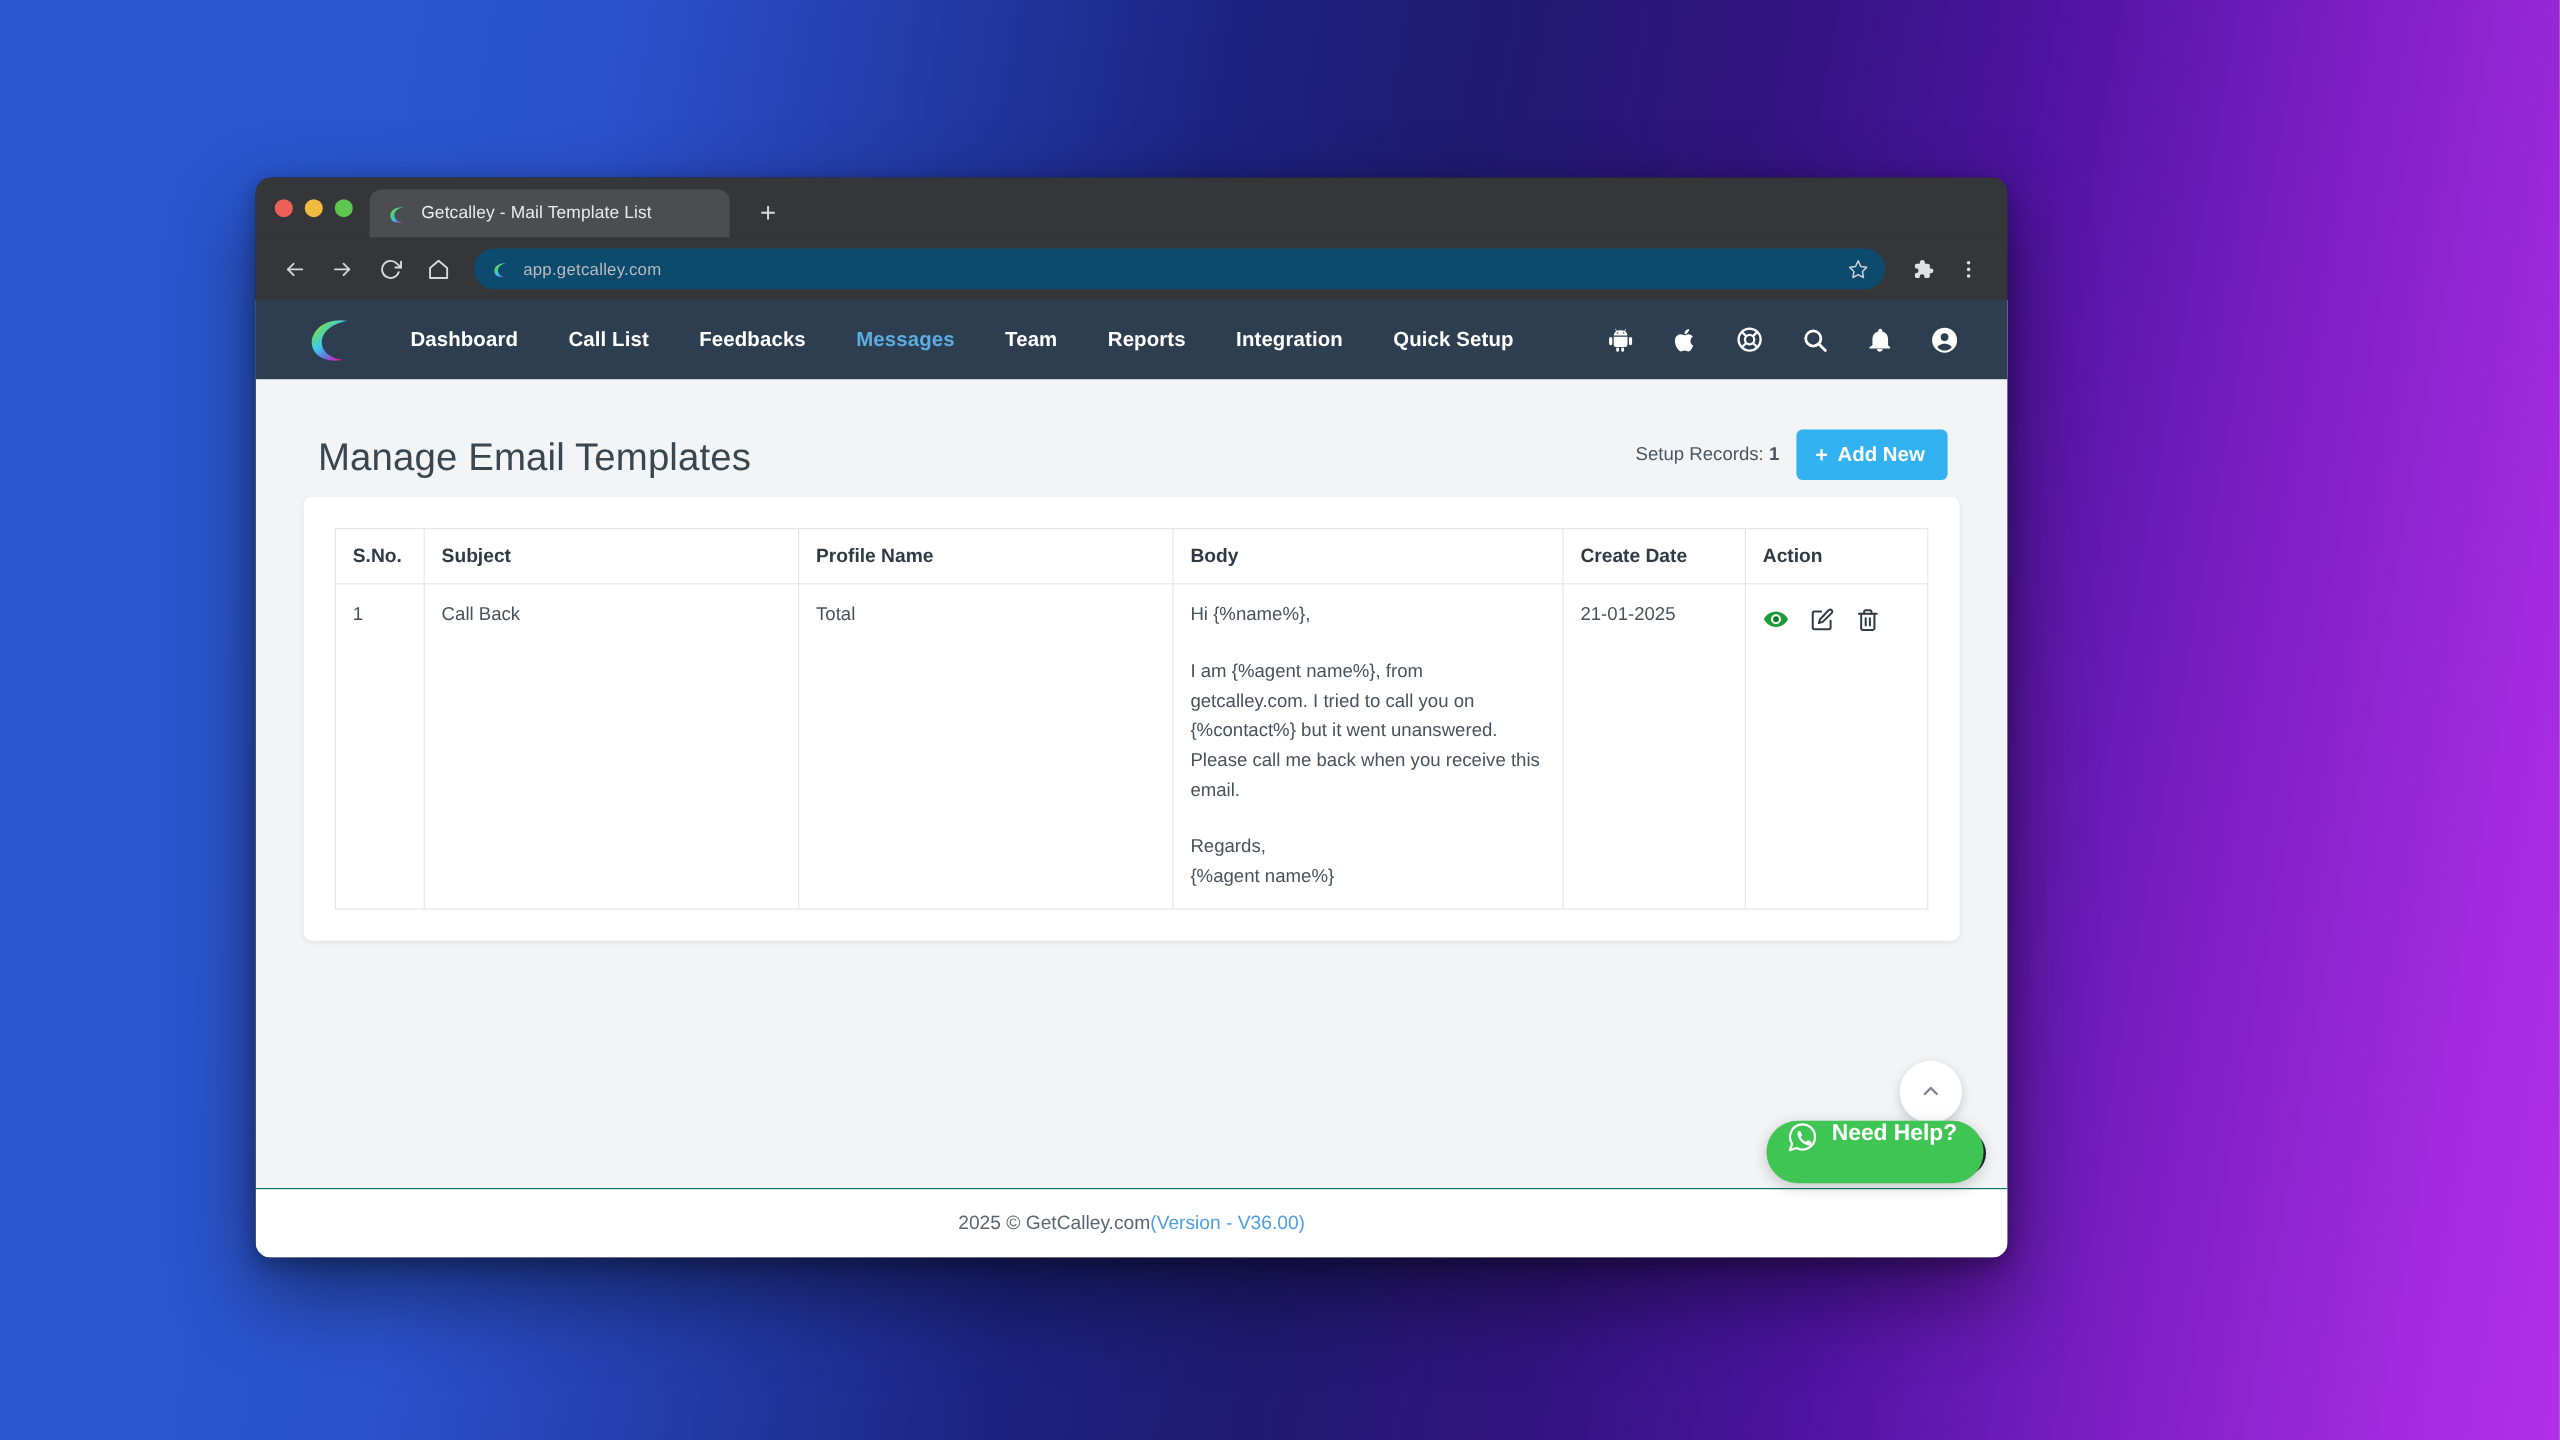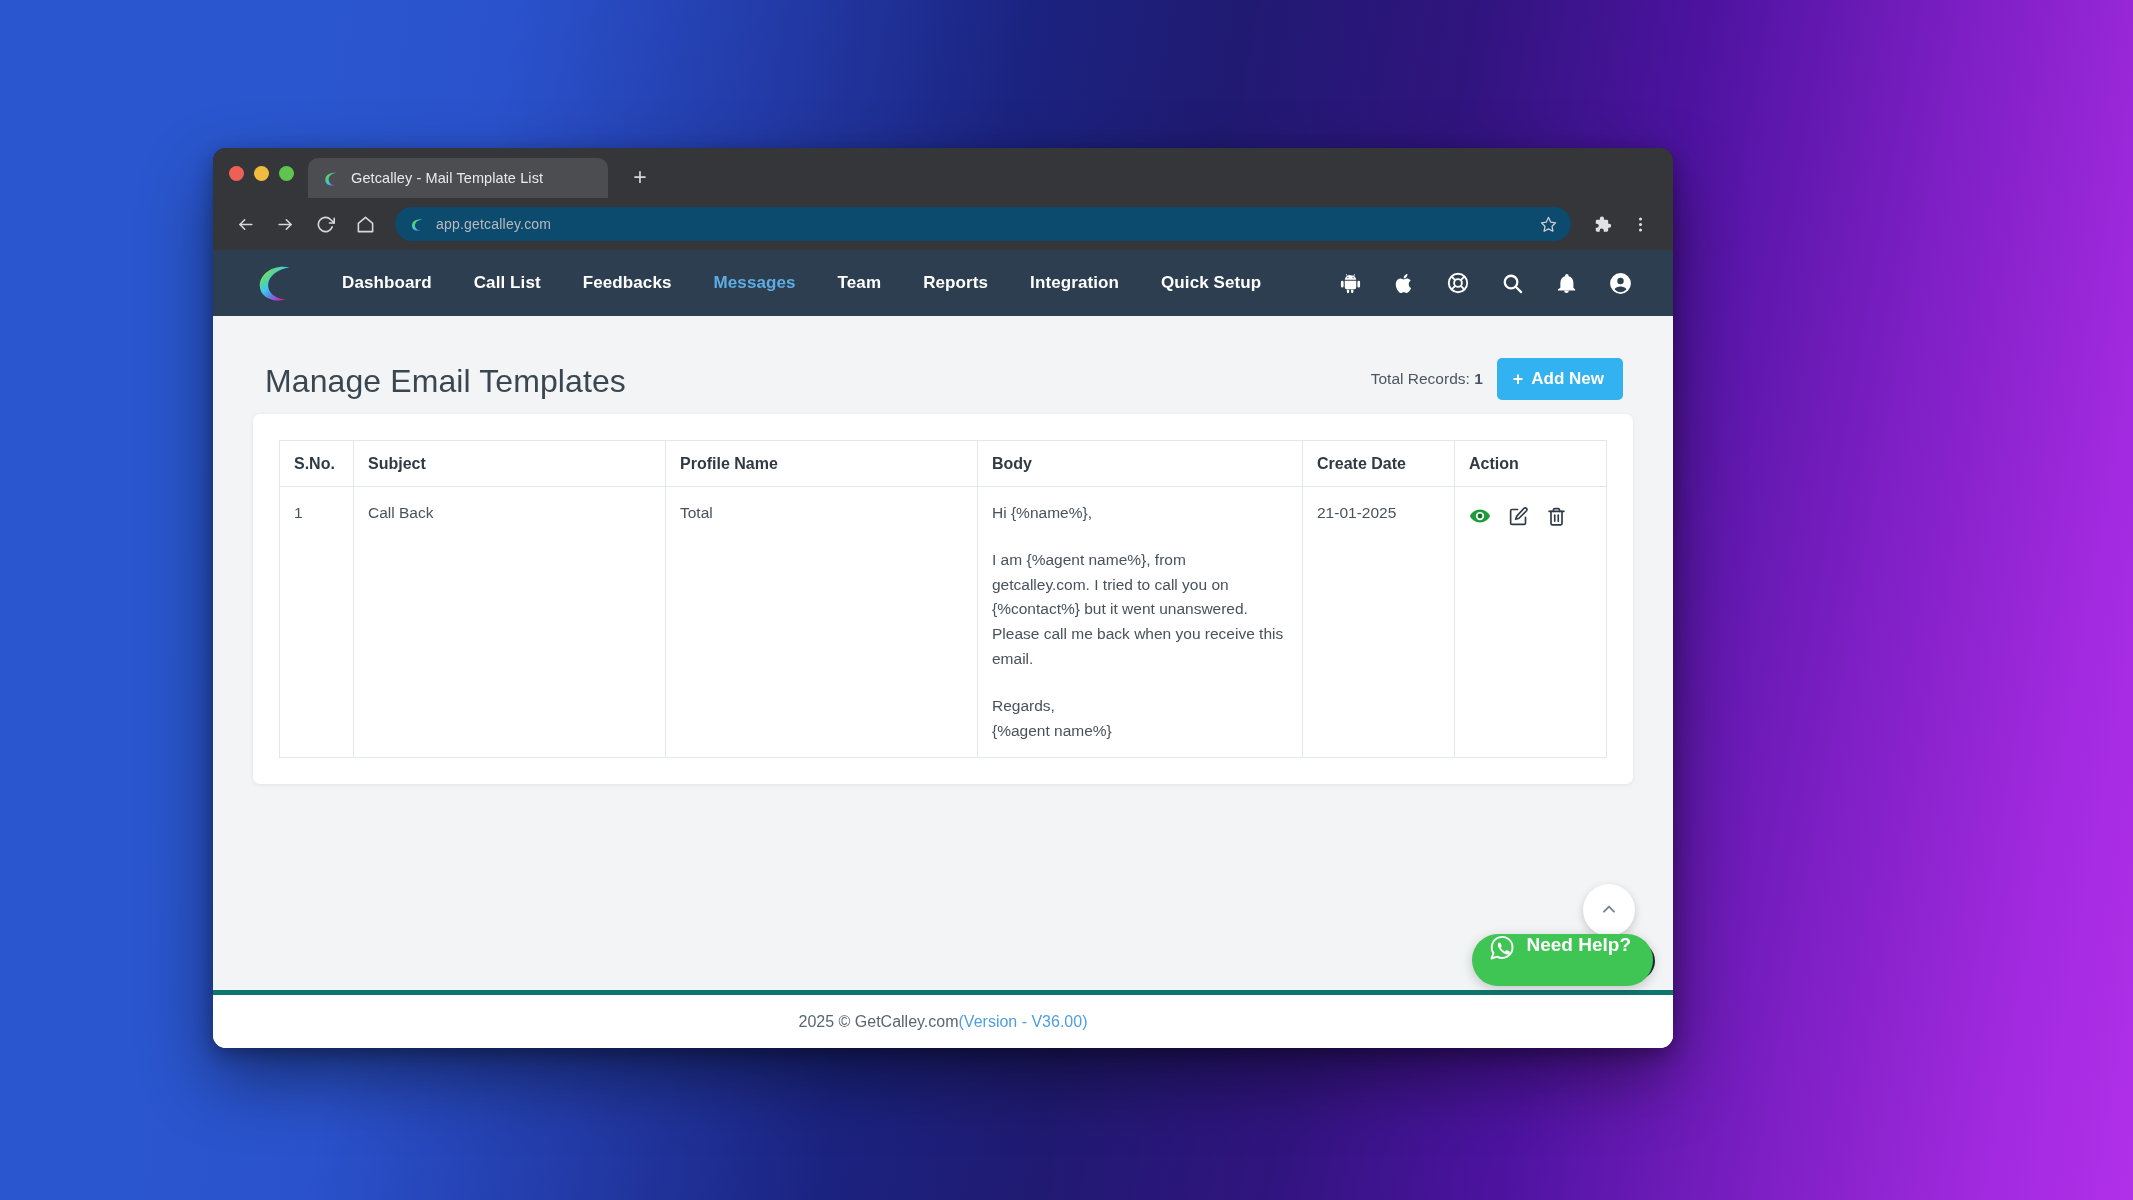--- a/index.html
+++ b/index.html
@@ -312,21 +312,21 @@
   .app-footer {
     position: absolute;
     left: 0; right: 0; bottom: 0;
     height: 58px;
     background: #ffffff;
     display: flex;
     align-items: center;
     justify-content: center;
     font-size: 16px;
     color: #5a6572;
-    border-top: 5px solid #0f766e;
+    border-top: 1px solid #0f766e;
   }
   .app-footer a, .app-footer .ver {
     color: #4e9ee0;
     text-decoration: none;
   }
 
   
   .scroll-top {
     position: absolute;
     right: 38px;
@@ -518,21 +518,21 @@
         </span>
       </div>
     </div>
 
     <div class="page-body">
 
       <div class="page-head">
         <h1 class="page-title">Manage Email Templates</h1>
         <div class="head-right">
           <span class="total-records">
-            <span>Total Records:</span>
+            <span>Setup Records:</span>
             <b>1</b>
           </span>
           <button class="add-new-btn">
             <span class="plus">+</span>
             <span>Add New</span>
           </button>
         </div>
       </div>
 
       <div class="card">

